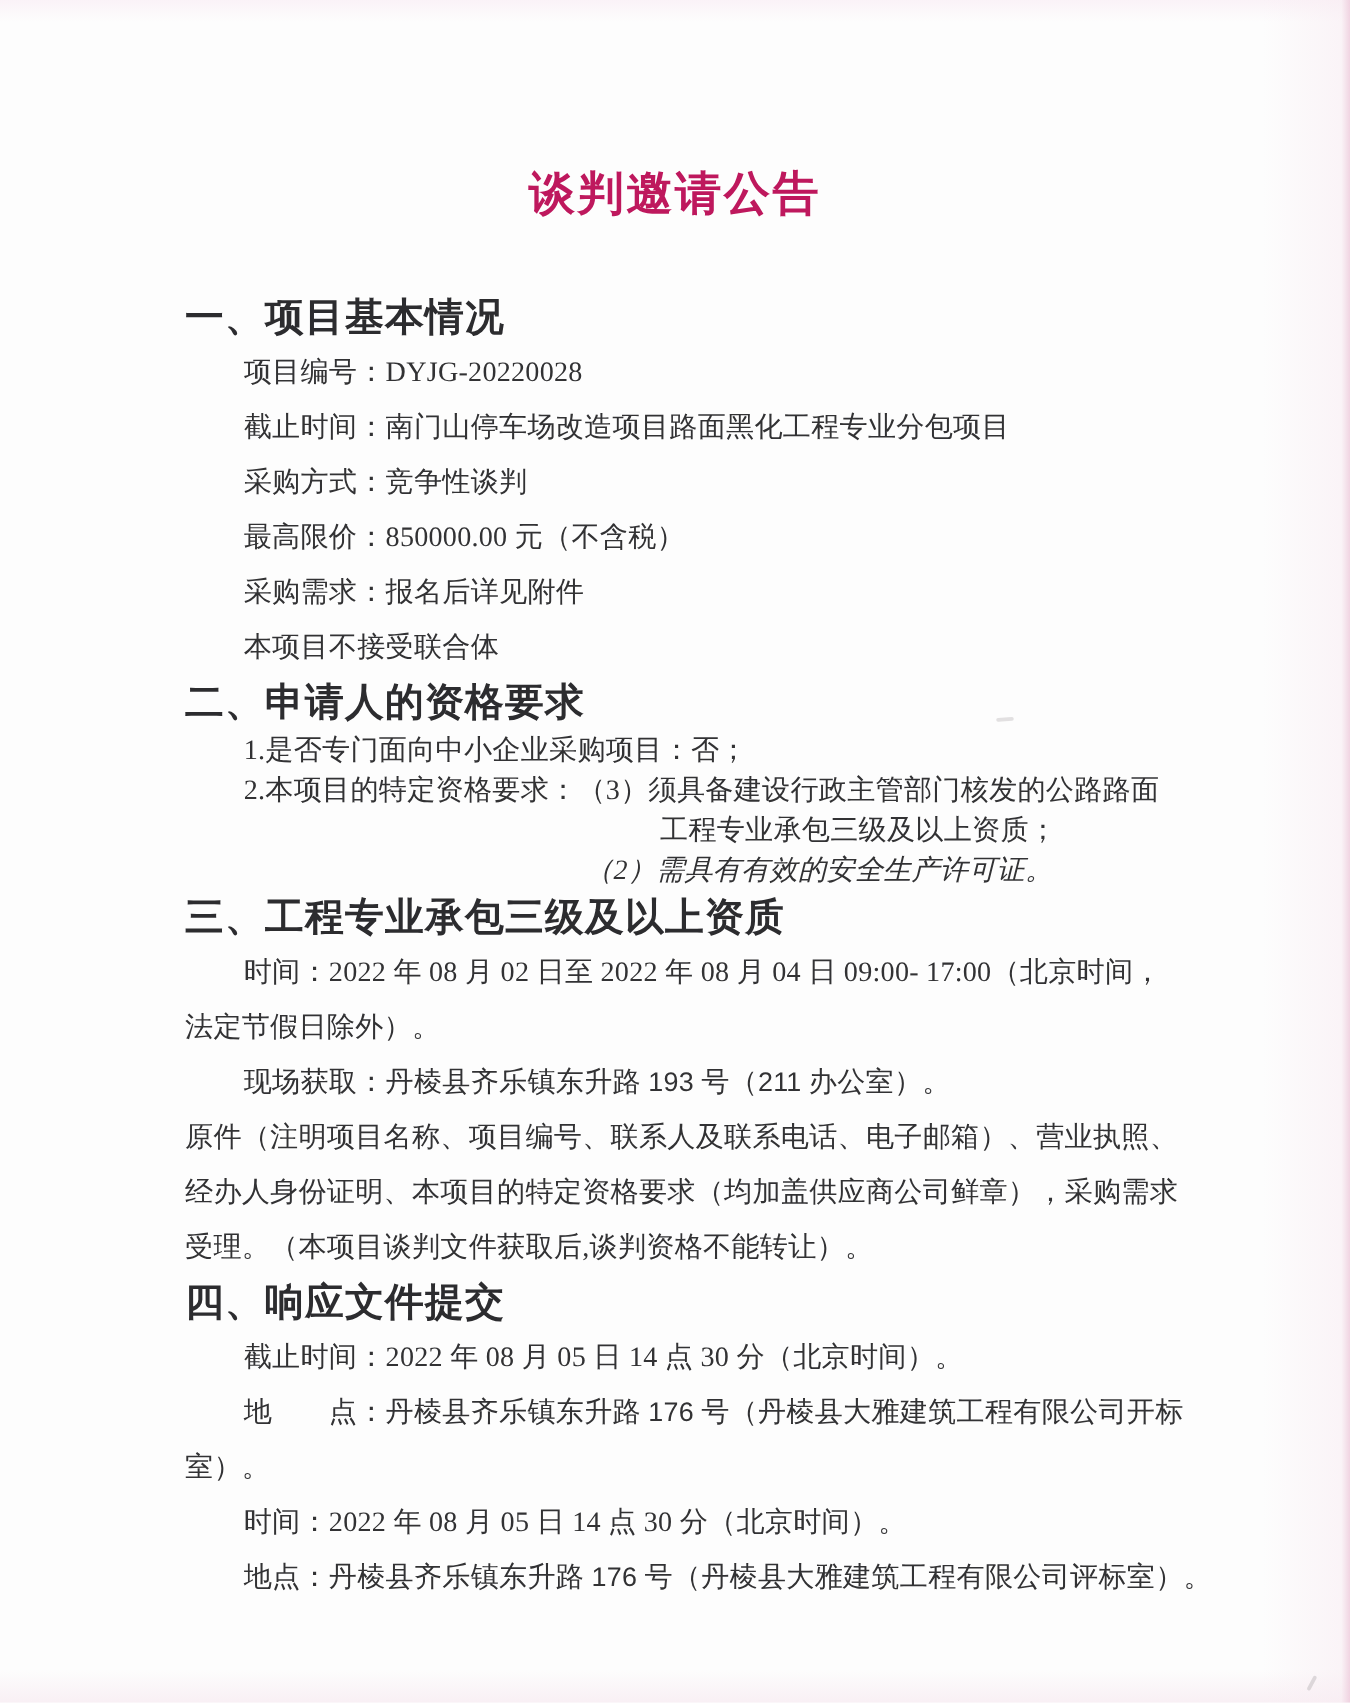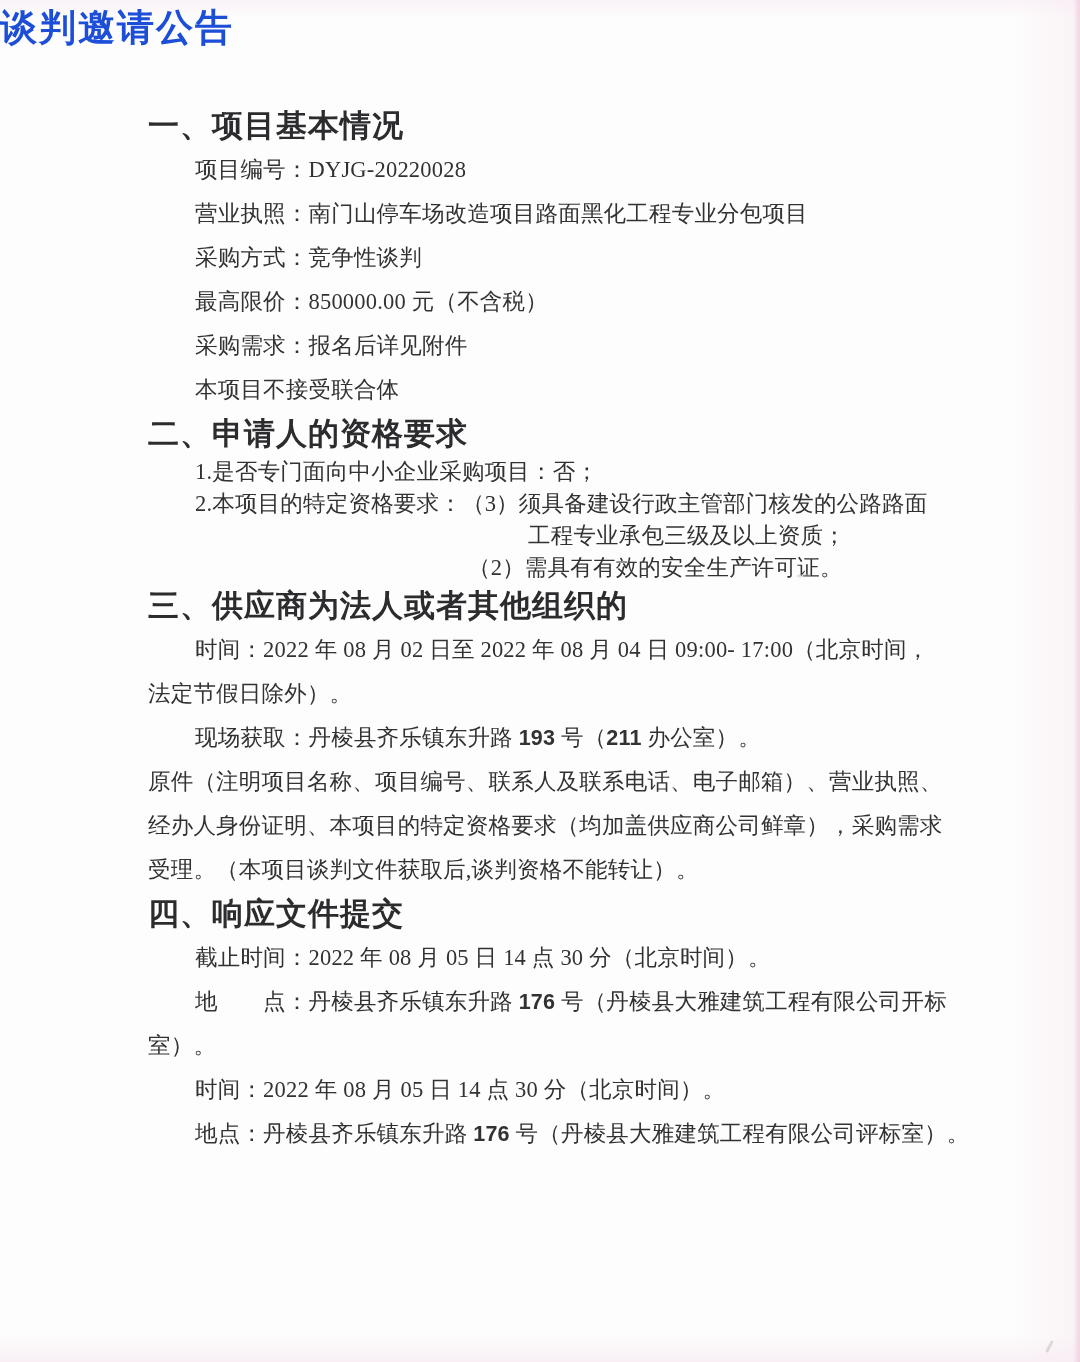--- a/index.html
+++ b/index.html
@@ -8,69 +8,69 @@
     font-family:"Liberation Serif","DejaVu Serif",serif;
     color:#323234;
     background:
       linear-gradient(to left, rgba(238,205,221,0.85) 0px, rgba(248,236,242,0.55) 7px, rgba(255,255,255,0) 70px),
       linear-gradient(to top, rgba(247,234,241,0.7) 0px, rgba(255,255,255,0) 26px),
       linear-gradient(to bottom, rgba(250,240,246,0.8) 0px, rgba(255,255,255,0) 18px),
       #fdfdfd;
   }
   .page{position:relative;width:100%;height:100%;}
   .title{
-    margin:0;height:56px;line-height:56px;
-    text-align:left;font-size:37px;font-weight:bold;letter-spacing:2px;color:#1d4ed8;
+    margin:0;padding-top:128px;height:56px;line-height:56px;
+    text-align:center;font-size:37px;font-weight:bold;letter-spacing:2px;color:#be185d;
   }
   .content{margin:48px 0 0 148px;width:790px;}
   .line{
     height:44px;line-height:44px;font-size:22.5px;white-space:nowrap;
     letter-spacing:0.2px;
   }
   .tight{height:32px;line-height:32px;}
   .heading{
     font-family:"Liberation Sans","DejaVu Sans",sans-serif;
     font-weight:bold;font-size:31px;letter-spacing:1px;color:#2c2c2f;
   }
   .indent{padding-left:47px;}
   .pad-a{padding-left:380px;}
-  .pad-b{padding-left:320px;}
+  .pad-b{padding-left:320px;font-style:italic;}
   .bnum{
     font-family:"Liberation Sans","DejaVu Sans",sans-serif;
-    font-weight:bold;font-size:21.5px;
+    font-weight:normal;font-size:21.5px;
   }
   
   .artifact{position:absolute;background:#b9b4b6;opacity:0.55;}
   .art-dash{left:797px;top:574px;width:14px;height:3px;border-radius:2px;transform:rotate(-4deg);opacity:0.4;}
   .art-slash{left:1048px;top:1340px;width:3px;height:13px;border-radius:2px;transform:rotate(28deg);opacity:0.45;}
 </style>
 </head>
 <body>
 
 <div class="page">
 
   <h1 class="title">谈判邀请公告</h1>
 
   <div class="content">
 
     <div class="line heading">一、项目基本情况</div>
     <div class="line indent">项目编号：DYJG-20220028</div>
-    <div class="line indent">营业执照：南门山停车场改造项目路面黑化工程专业分包项目</div>
+    <div class="line indent">截止时间：南门山停车场改造项目路面黑化工程专业分包项目</div>
     <div class="line indent">采购方式：竞争性谈判</div>
     <div class="line indent">最高限价：850000.00 元（不含税）</div>
     <div class="line indent">采购需求：报名后详见附件</div>
     <div class="line indent">本项目不接受联合体</div>
 
     <div class="line heading">二、申请人的资格要求</div>
     <div class="line tight indent">1.是否专门面向中小企业采购项目：否；</div>
     <div class="line tight indent">2.本项目的特定资格要求：（3）须具备建设行政主管部门核发的公路路面</div>
     <div class="line tight pad-a">工程专业承包三级及以上资质；</div>
     <div class="line tight pad-b">（2）需具有有效的安全生产许可证。</div>
 
-    <div class="line heading">三、供应商为法人或者其他组织的</div>
+    <div class="line heading">三、工程专业承包三级及以上资质</div>
     <div class="line indent">时间：2022 年 08 月 02 日至 2022 年 08 月 04 日 09:00- 17:00（北京时间，</div>
     <div class="line">法定节假日除外）。</div>
     <div class="line indent"><span>现场获取：丹棱县齐乐镇东升路 </span><span class="bnum">193</span><span> 号（</span><span class="bnum">211</span><span> 办公室）。</span></div>
     <div class="line">原件（注明项目名称、项目编号、联系人及联系电话、电子邮箱）、营业执照、</div>
     <div class="line">经办人身份证明、本项目的特定资格要求（均加盖供应商公司鲜章），采购需求</div>
     <div class="line">受理。（本项目谈判文件获取后,谈判资格不能转让）。</div>
 
     <div class="line heading">四、响应文件提交</div>
     <div class="line indent">截止时间：2022 年 08 月 05 日 14 点 30 分（北京时间）。</div>
     <div class="line indent"><span>地　　点：丹棱县齐乐镇东升路 </span><span class="bnum">176</span><span> 号（丹棱县大雅建筑工程有限公司开标</span></div>

